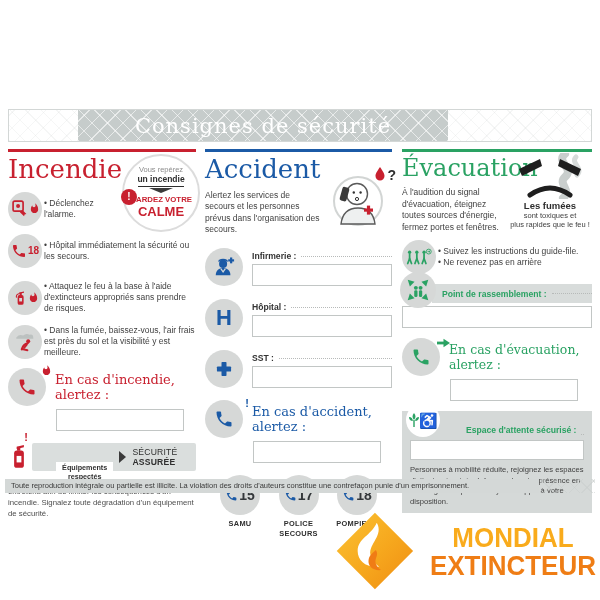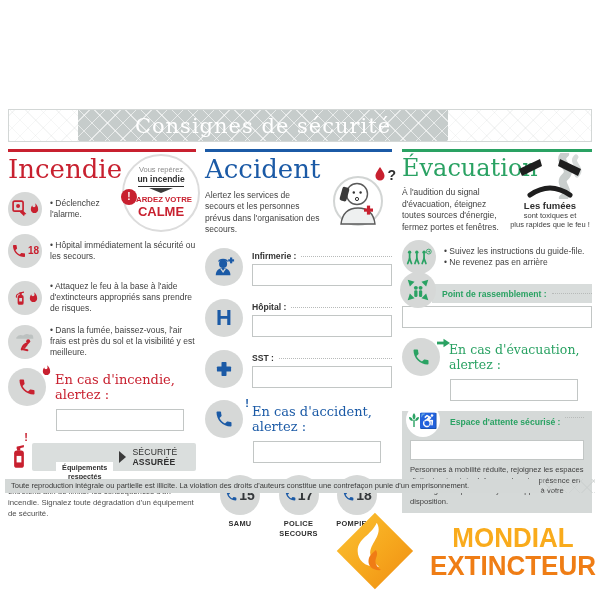--- a/index.html
+++ b/index.html
@@ -19,21 +19,21 @@
   
   .col{position:absolute;top:149px;height:330px;}
   .col-fire{left:8px;width:188px;--c:#c8202f;}
   .col-acc{left:205px;width:187px;--c:#1b5aa6;}
   .col-evac{left:402px;width:190px;--c:#2aa263;}
   .col-line{border-top:3px solid var(--c);}
   .col-title{font-family:"DejaVu Serif",serif;color:var(--c);font-size:26px;line-height:1.1;margin-top:3px;}
   .col-evac .col-title{font-size:24px;}
   .intro{font-size:8.5px;line-height:1.35;color:#3f3f3f;margin-top:6px;}
   
-  .item{display:flex;align-items:center;gap:8px;margin-top:8px;}
+  .item{display:flex;align-items:center;gap:2px;margin-top:8px;}
   .icon-circle{width:34px;height:34px;border-radius:50%;background:#d6d8d7;flex:none;
     display:flex;align-items:center;justify-content:center;position:relative;color:var(--c);}
   .btext{font-size:8.5px;line-height:1.3;color:#3f3f3f;}
   .btext div::before{content:"• ";}
   .num-in-icon{font-size:10px;font-weight:bold;color:var(--c);margin-left:1px;}
   
   .alert-row{display:flex;align-items:center;gap:9px;margin-top:9px;}
   .alert-icon{width:38px;height:38px;}
   .alert-label{font-family:"DejaVu Serif",serif;color:var(--c);font-size:13px;}
   .accessory{position:absolute;top:-3px;right:-6px;font-weight:bold;font-size:11px;color:var(--c);}
@@ -84,21 +84,21 @@
   .smoke-wrap{position:absolute;right:-2px;top:4px;width:88px;text-align:center;}
   .smoke-cap-b{font-size:9.5px;font-weight:bold;color:#2e2e2e;margin-top:1px;}
   .smoke-cap{font-size:7.5px;color:#3f3f3f;line-height:1.25;}
   .col-evac .intro{width:106px;}
   .assembly{position:relative;margin-top:10px;}
   .assembly-bar{margin-left:30px;height:19px;background:#d8dcdb;display:flex;align-items:center;padding-left:10px;}
   .assembly-bar .glabel{font-size:8.6px;font-weight:bold;color:#2aa263;}
   .assembly .icon-circle{position:absolute;left:-2px;top:-12px;width:36px;height:36px;}
   .waiting{position:relative;margin-top:10px;background:#d5d9d8;padding:6px 8px 6px 8px;}
   .waiting .icon-circle{position:absolute;left:4px;top:-8px;width:34px;height:34px;background:#fff;}
-  .wlabel-row{display:flex;align-items:flex-start;margin-left:40px;height:18px;}
+  .wlabel-row{display:flex;align-items:flex-end;margin-left:56px;height:18px;}
   .wlabel{font-size:8.6px;font-weight:bold;color:#2aa263;}
   .waiting .fill-box{margin:5px 0 0;width:100%;height:20px;}
   .waiting .small-note{font-size:7.6px;color:#3f3f3f;margin-top:5px;}
   
   .footer-bar{position:absolute;left:5px;top:479px;width:534px;height:14px;background:#d4d8d7;
     font-size:7.5px;line-height:14px;color:#3a3a3a;padding-left:6px;box-sizing:border-box;white-space:nowrap;overflow:hidden;}
   .footer-pattern{position:absolute;left:541px;top:479px;width:54px;height:14px;
     background:repeating-linear-gradient(45deg,rgba(200,205,204,.5) 0 1px,transparent 1px 9px),
                repeating-linear-gradient(-45deg,rgba(200,205,204,.5) 0 1px,transparent 1px 9px);}
   

